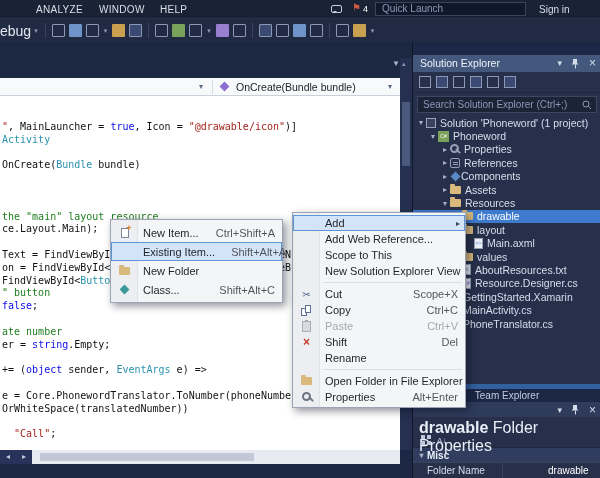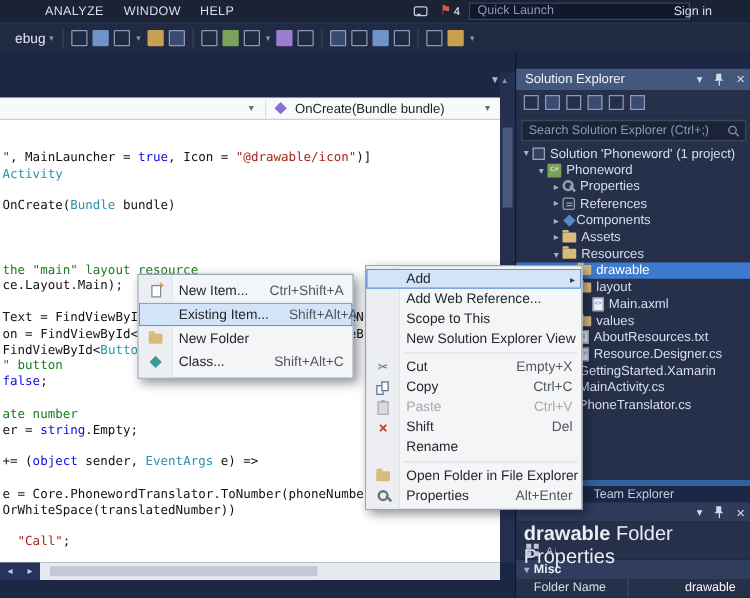--- a/index.html
+++ b/index.html
@@ -7,26 +7,26 @@
   body { font-family:"Liberation Sans", sans-serif; background:#1B2745; position:relative; }
   #screen { position:absolute; left:0; top:0; width:600px; height:478px; overflow:hidden; }
 
   
   #menubar { position:absolute; left:0; top:0; width:600px; height:18px; background:#1A2236; color:#DADFE8; }
   #menubar .mitem { position:absolute; top:4px; font-size:10px; letter-spacing:.3px; }
   #feedback-ic { position:absolute; left:331px; top:5px; width:11px; height:8px; border:1px solid #C4CEDF; border-radius:2px; }
   #feedback-ic::after { content:""; position:absolute; left:1px; bottom:-3px; border:2px solid transparent; border-top-color:#C4CEDF; }
   #flag { position:absolute; left:352px; top:2px; font-size:10px; color:#CE5B45; }
   #flag-count { position:absolute; left:363px; top:4px; font-size:9px; color:#FFFFFF; }
-  #qlaunch { position:absolute; left:375px; top:2px; width:177px; height:14px; background:#10192C; border:1px solid #3A4660; color:#8C98B4; font-size:10px; line-height:12px; padding-left:6px; }
+  #qlaunch { position:absolute; left:375px; top:2px; width:151px; height:14px; background:#10192C; border:1px solid #3A4660; color:#8C98B4; font-size:10px; line-height:12px; padding-left:6px; }
   #signin { position:absolute; left:539px; top:4px; font-size:10px; color:#D8DEEA; }
 
   
   #toolbar { position:absolute; left:0; top:18px; width:600px; height:24px; background:#202A42; border-top:1px solid #27324E; display:flex; align-items:center; }
-  #debug-label { font-size:11px; color:#E2E7F0; margin-left:12px; }
+  #debug-label { font-size:14px; color:#E2E7F0; margin-left:0; }
   .chev { font-size:7px; color:#8C98B4; margin:0 3px; }
   .tsep { width:1px; height:15px; background:#39435F; margin:0 4px; }
   .tb { width:13px; height:13px; margin:0 2px; border-radius:1px; }
   .tb.o { border:1px solid #8C98B4; }
   .tb.b { background:#6E94C9; }
   .tb.g { background:#7BA25A; }
   .tb.y { background:#C9A050; }
   .tb.p { background:#9A7FD0; }
   .tb.ob { border:1px solid #8C98B4; background:#3A4A72; }
 
@@ -397,21 +397,21 @@
     </div>
     <div class="mi">
       <span class="lab">New Solution Explorer View</span>
     </div>
     <div class="msep"></div>
     <div class="mi">
       <span class="ic">
           <span class="mic-cut">✂</span>
         </span>
       <span class="lab">Cut</span>
-      <span class="sc">Empty+X</span>
+      <span class="sc">Scope+X</span>
     </div>
     <div class="mi">
       <span class="ic">
           <span class="mic-copy">
             <i class="b"></i>
             <i class="t"></i>
           </span>
         </span>
       <span class="lab">Copy</span>
       <span class="sc">Ctrl+C</span>

